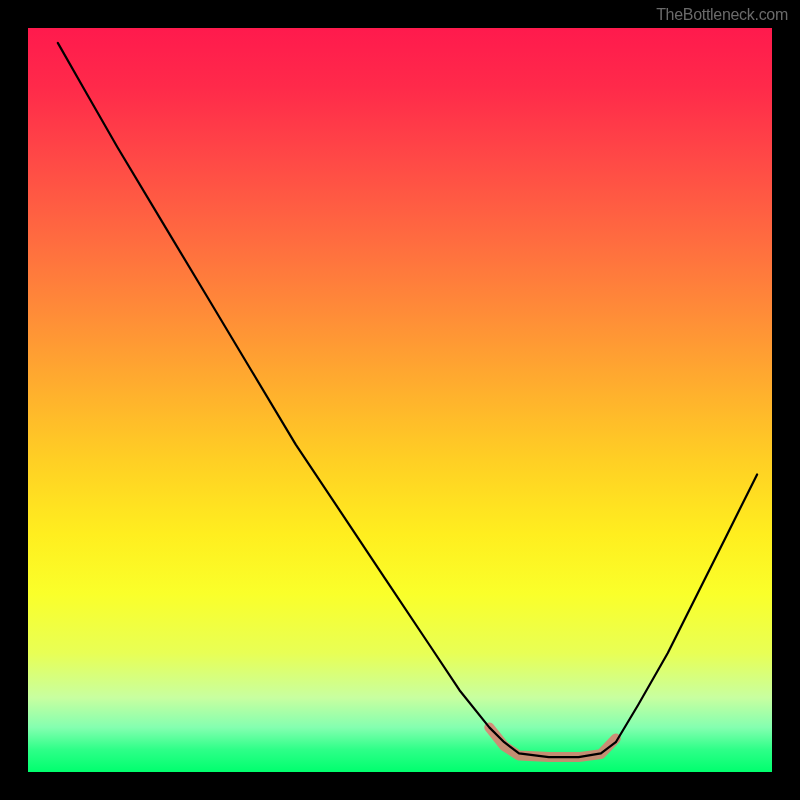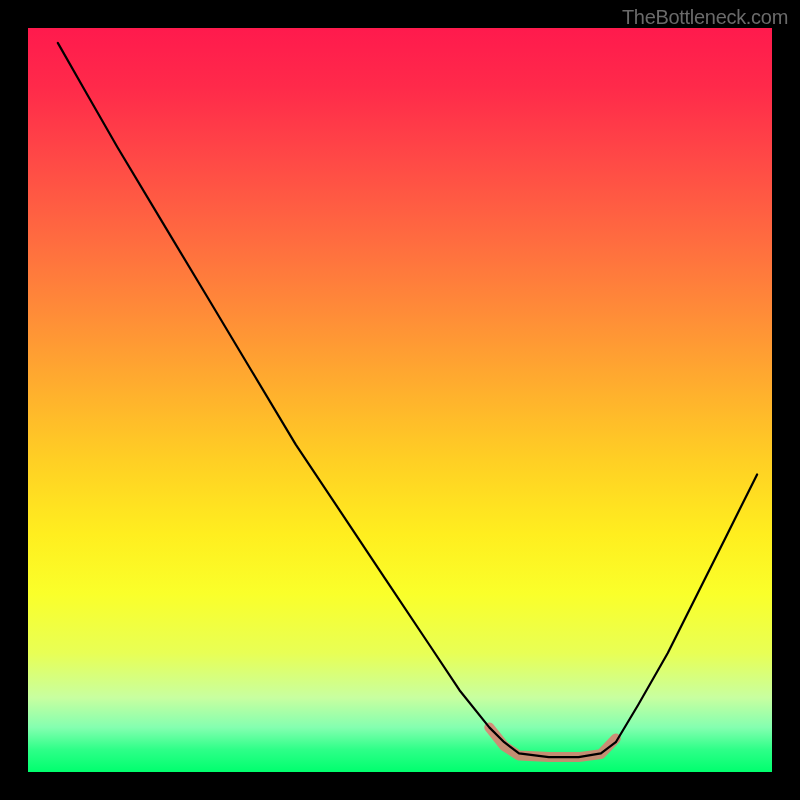--- a/index.html
+++ b/index.html
@@ -9,21 +9,21 @@
     background: #000;
     position: relative;
     font-family: Arial, sans-serif;
     overflow: hidden;
   }
   .watermark {
     position: absolute;
     top: 6px;
     right: 12px;
     color: #6a6a6a;
-    font-size: 20px;
+    font-size: 16px;
     font-weight: 500;
     z-index: 10;
     letter-spacing: -0.3px;
   }
   .plot-area {
     position: absolute;
     left: 28px;
     top: 28px;
     width: 744px;
     height: 744px;

